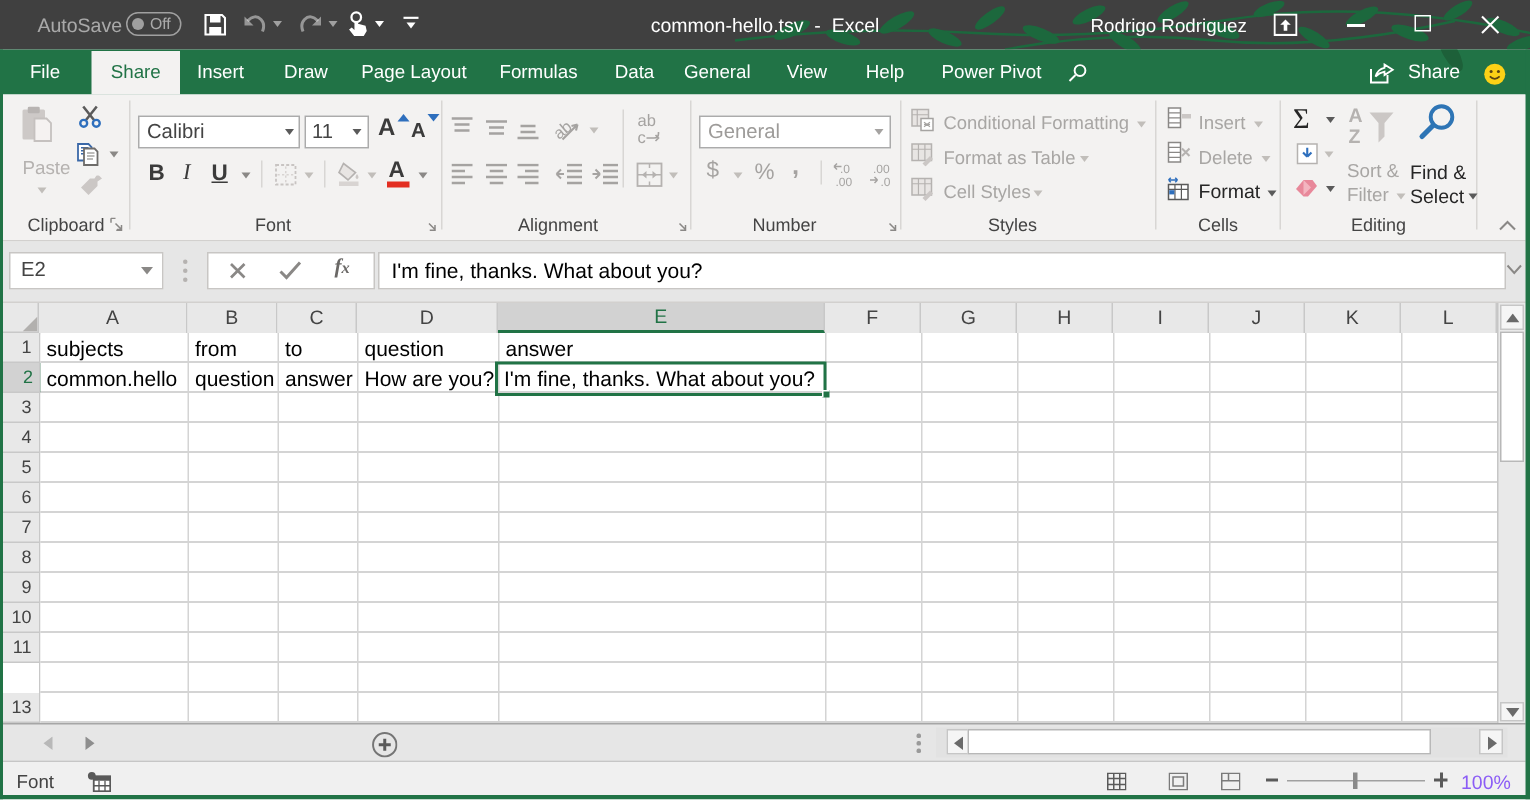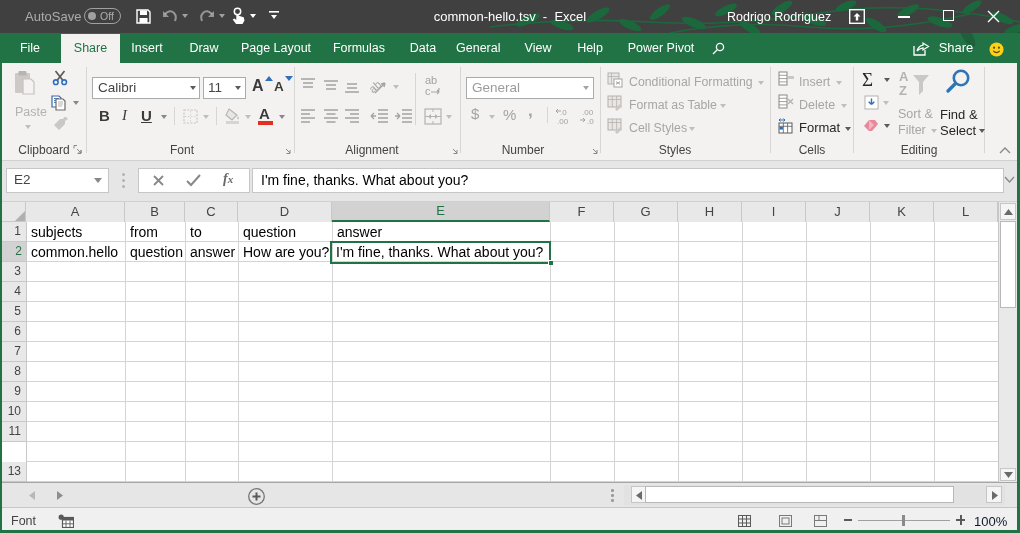--- a/index.html
+++ b/index.html
@@ -543,19 +543,19 @@
   <svg class="abs" style="left:812px;top:7px" width="13" height="12" viewBox="0 0 13 12">
     <rect x="0.5" y="0.5" width="12" height="11" fill="none" stroke="#7a7a7a"></rect>
     <path d="M5,0.5 v5 h-4.5 M5,5.5 h7.5" stroke="#7a7a7a" fill="none"></path>
   </svg>
 
   <span class="abs" style="left:842px;top:11px;width:8px;height:2px;background:#5a5a5a;"></span>
   <span class="abs" style="left:856px;top:12px;width:92px;height:1px;background:#a0a0a0;"></span>
   <span class="abs" style="left:900px;top:7px;width:3px;height:11px;background:#8a8a8a;"></span>
   <span class="abs" style="left:954px;top:11px;width:9px;height:2px;background:#5a5a5a;"></span>
   <span class="abs" style="left:958px;top:7px;width:2px;height:10px;background:#5a5a5a;margin-left:-0.5px;"></span>
-  <span class="abs" style="left:972px;top:6px;font-size:13px;color:#0f172a;">100%</span>
+  <span class="abs" style="left:972px;top:6px;font-size:13px;color:#8b5cf6;">100%</span>
 </div>
 
 <div id="bleft"></div>
 <div id="bright"></div>
 <div id="bbottom"></div>
 </div>
 
 </body></html>

